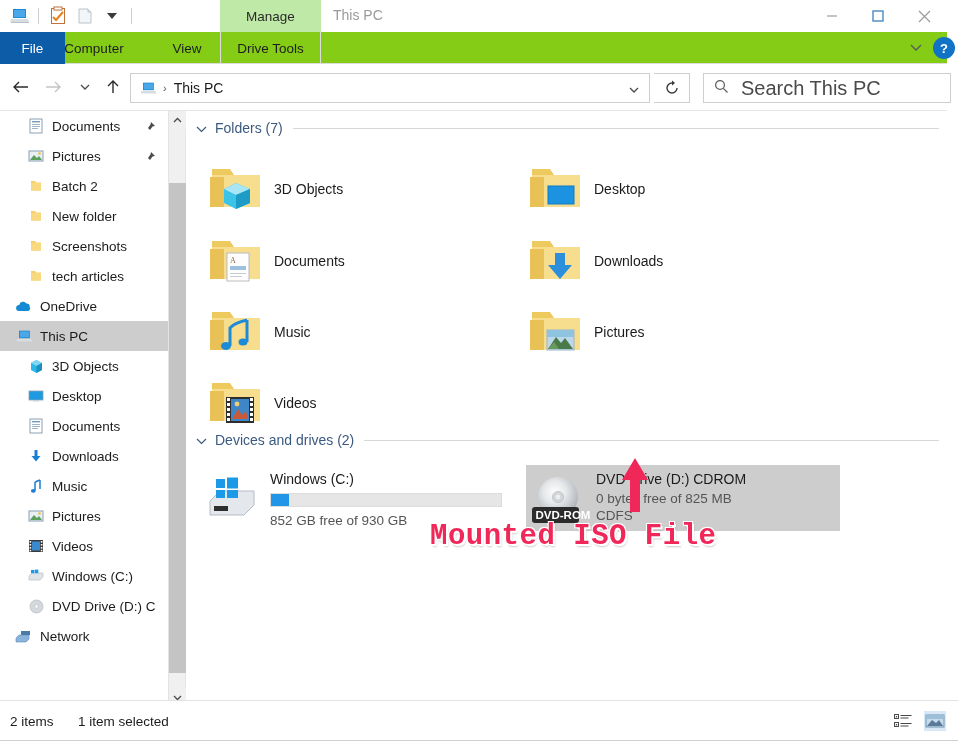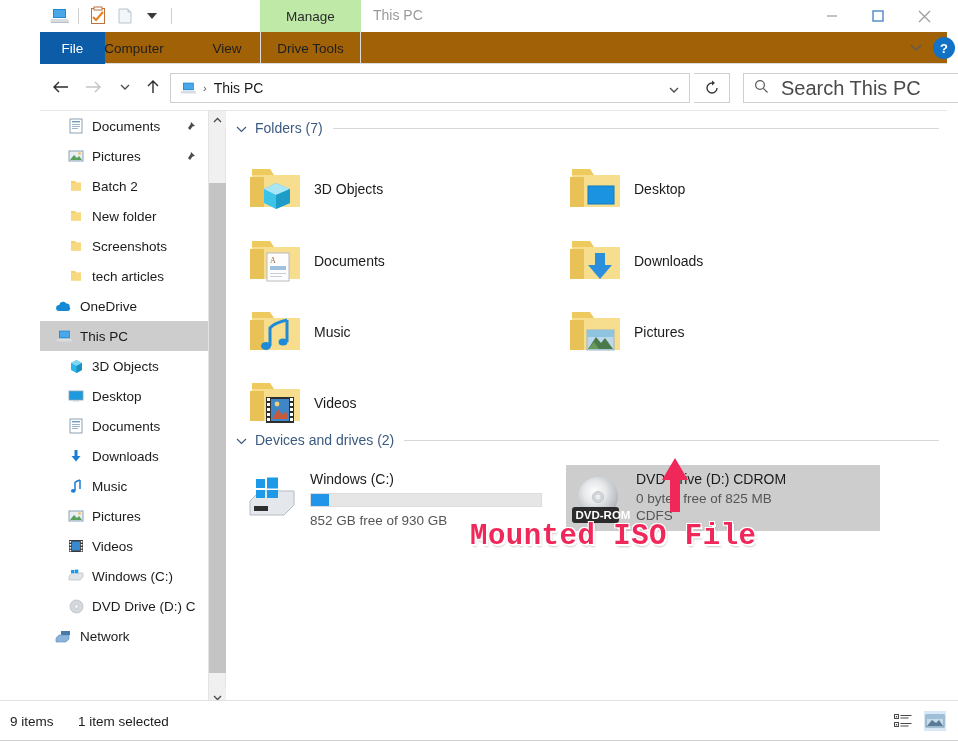--- a/index.html
+++ b/index.html
@@ -2,41 +2,41 @@
 <html><head>
 <meta charset="utf-8">
 <style>
   * { box-sizing: border-box; margin: 0; padding: 0; }
   html, body {
     width: 958px; height: 741px;
     font-family: "Liberation Sans", sans-serif;
     background: #ffffff;
     overflow: hidden;
   }
-  .window { position: relative; width: 947px; height: 741px; background:#fff;padding-left:40px; }
+  .window { position: relative; width: 947px; height: 741px; background:#fff; }
 
   
   .titlebar { position:relative; height:32px; background:#fff; }
   .qat { position:absolute; left:8px; top:4px; display:flex; align-items:center; gap:5px; height:24px; }
   .qat-sep { width:1px; height:16px; background:#cfcfcf; margin:0 3px; }
   .qat-btn { width:22px; height:22px; display:flex; align-items:center; justify-content:center; }
 
   .manage-tab {
     position:absolute; left:220px; top:0; width:101px; height:32px;
     background:#bfe9a6; display:flex; align-items:center; justify-content:center;
     font-size:13.5px; color:#2b2b2b;
   }
   .win-title { position:absolute; left:333px; top:7px; font-size:14px; color:#9a9a9a; }
 
   .wctrls { position:absolute; right:0; top:0; display:flex; height:32px; }
   .wctrl { width:46px; height:32px; display:flex; align-items:center; justify-content:center; }
   .wctrl svg { display:block; }
 
   
-  .ribbon { position:relative; height:32px; background:#a16207; border-bottom:1px solid #dcdcdc; }
+  .ribbon { position:relative; height:32px; background:#84cc16; border-bottom:1px solid #dcdcdc; }
   .tab-file {
     position:absolute; left:0; top:0; width:65px; height:32px; background:#0c5ca8;
     color:#fff; display:flex; align-items:center; justify-content:center; font-size:13.5px;
   }
   .tab { position:absolute; top:0; height:32px; display:flex; align-items:center; justify-content:center;
          font-size:13.5px; color:#1e1e1e; }
   .tab-computer { left:49px; width:90px; }
   .tab-view { left:155px; width:64px; }
   .tab-drivetools { left:220px; width:101px; border-left:1px solid #ddd; border-right:1px solid #ddd; }
   .ribbon-right { position:absolute; right:6px; top:0; height:32px; display:flex; align-items:center; gap:10px; }
@@ -685,21 +685,21 @@
         <svg width="40" height="58" viewBox="0 0 40 58">
           <path d="M20 2 L33 24 L25 24 L25 56 L15 56 L15 24 L7 24 Z" fill="#f0285a"></path>
         </svg>
       </div>
       <div class="annot-text">Mounted ISO File</div>
     </div>
 
   </div>
 
   <div class="statusbar">
-    <span class="status-items">9 items</span>
+    <span class="status-items">2 items</span>
     <span class="status-sel">1 item selected</span>
     <div class="view-btns">
       <div class="view-btn">
         <svg width="19" height="16" viewBox="0 0 19 16">
           <rect x="0.5" y="1.5" width="4" height="4" fill="none" stroke="#4a4a4a" stroke-width="1"></rect>
           <rect x="0.5" y="9.5" width="4" height="4" fill="none" stroke="#4a4a4a" stroke-width="1"></rect>
           <rect x="1.8" y="3" width="1.4" height="1.4" fill="#4a4a4a"></rect>
           <rect x="1.8" y="11" width="1.4" height="1.4" fill="#4a4a4a"></rect>
           <path d="M6.5 2.5 h11 M6.5 5 h8 M6.5 10.5 h11 M6.5 13 h8" stroke="#4a4a4a" stroke-width="1.1"></path>
         </svg>

